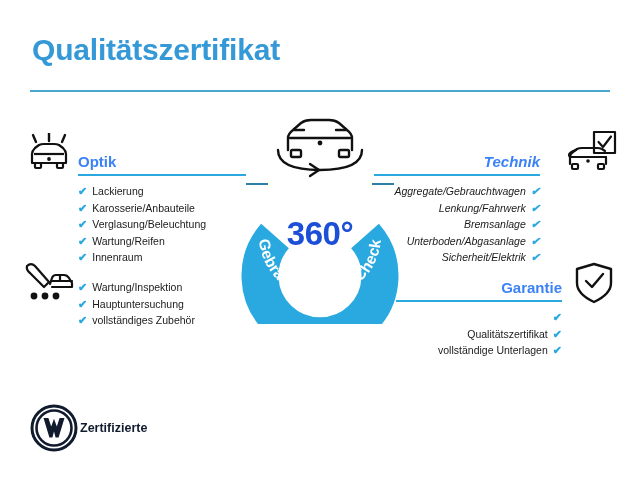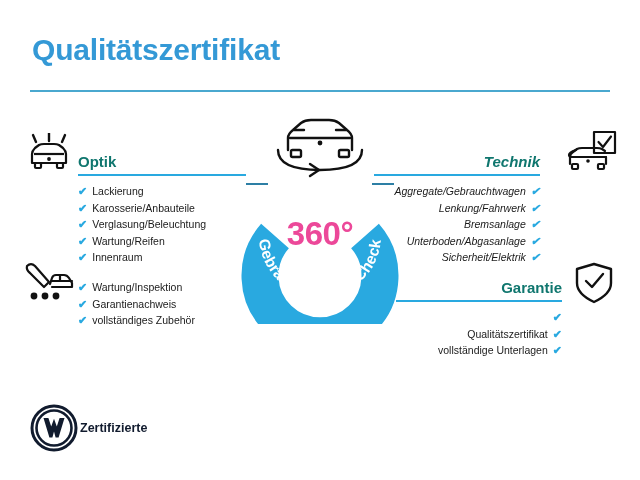--- a/index.html
+++ b/index.html
@@ -18,21 +18,21 @@
   }
   .header-rule{
     position:absolute;left:30px;top:90px;width:580px;height:2px;
     background:#4aa8cf;
   }
 
   
   .section{position:absolute;}
   .sec-head{position:relative;height:30px;}
   .sec-title{
-    font-size:15px;font-weight:bold;color:#0f766e;
+    font-size:15px;font-weight:bold;color:#3b82f6;
     position:absolute;bottom:6px;
   }
   .sec-rule{
     position:absolute;bottom:0;height:2px;background:#29a9e0;
   }
   .items{margin-top:7px;}
   .item{
     font-size:10.5px;color:#1a1a1a;line-height:16.5px;
     white-space:nowrap;display:flex;align-items:center;
   }
@@ -63,21 +63,21 @@
   #icon-garantie{left:572px;top:261px;}
 
   
   .dash{position:absolute;height:2px;background:#2d7fa5;}
 
   
   #badge{position:absolute;left:215px;top:108px;width:210px;height:216px;}
   #badge svg{display:block;}
   .deg{
     position:absolute;left:0;right:0;top:107px;text-align:center;
-    font-size:33px;font-weight:bold;color:#ec4899;letter-spacing:-0.5px;
+    font-size:33px;font-weight:bold;color:#1d4ed8;letter-spacing:-0.5px;
   }
 
   
   #footer{position:absolute;left:30px;top:404px;display:flex;align-items:center;}
   .vwtext{
     margin-left:2px;font-size:12.5px;font-weight:bold;color:#111b2e;
     line-height:16px;white-space:nowrap;
   }
 </style>
 </head>
@@ -208,21 +208,21 @@
   </div>
 
   <div class="section left" id="sec-wartung">
     <div class="items">
       <div class="item">
           <span class="chk">✔</span>
           <span>Wartung/Inspektion</span>
         </div>
       <div class="item">
           <span class="chk">✔</span>
-          <span>Garantienachweis</span>
+          <span>Hauptuntersuchung</span>
         </div>
       <div class="item">
           <span class="chk">✔</span>
           <span>vollständiges Zubehör</span>
         </div>
     </div>
   </div>
 
   <div class="section right" id="sec-technik">
     <div class="sec-head">

